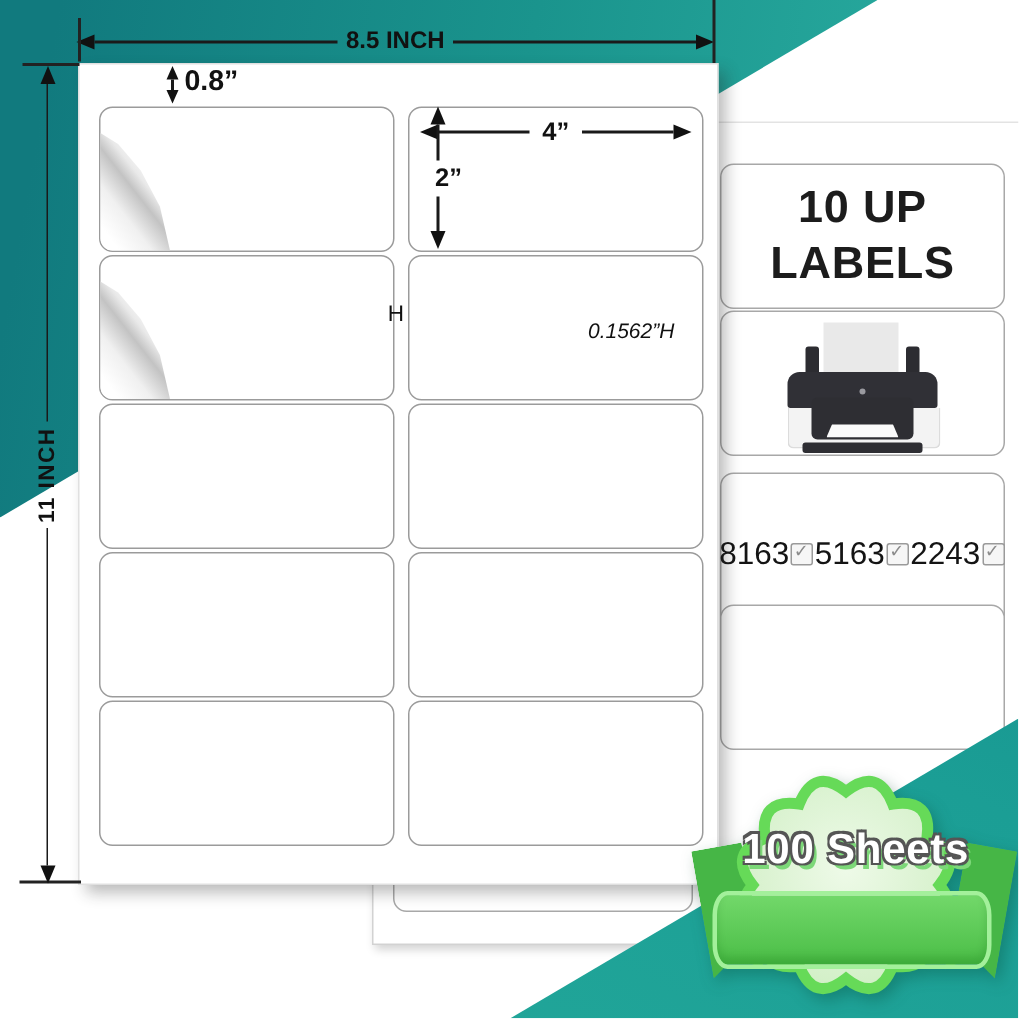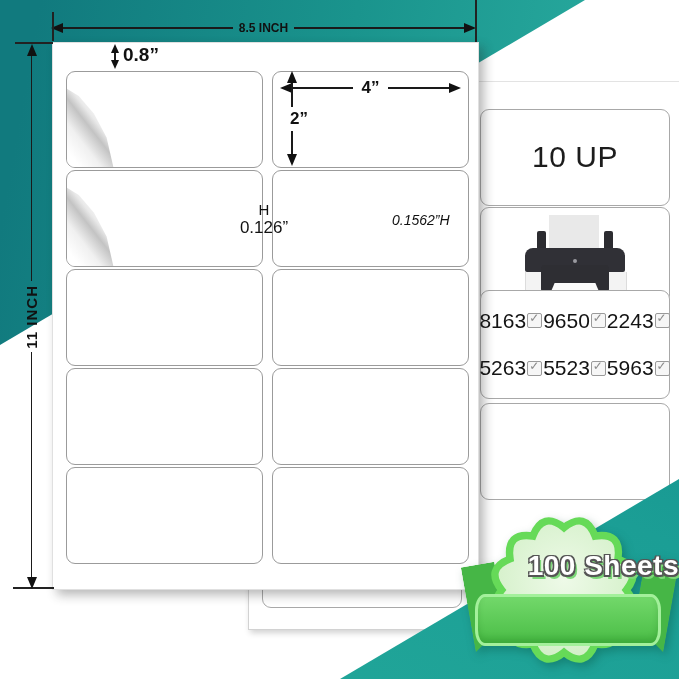--- a/index.html
+++ b/index.html
@@ -82,21 +82,21 @@
   .dline-h{height:1.5px;background:#1a1a1a;flex:1;}
   .dline-v{width:1.5px;background:#1a1a1a;flex:1;}
   .ah{width:0;height:0;flex:none;}
   .ah-left{border:5px solid transparent;border-left:0;border-right:12px solid #111;}
   .ah-right{border:5px solid transparent;border-right:0;border-left:12px solid #111;}
   .ah-up{border:5px solid transparent;border-top:0;border-bottom:12px solid #111;}
   .ah-down{border:5px solid transparent;border-bottom:0;border-top:12px solid #111;}
   .ah-sm.ah-up{border-width:4px;border-bottom-width:9px;}
   .ah-sm.ah-down{border-width:4px;border-top-width:9px;}
   .dim-85{left:51px;top:19px;width:425px;height:18px;display:flex;align-items:center;}
-  .dim-85 .lbl{font-size:12px;font-weight:700;margin:0 6px;white-space:nowrap;}
+  .dim-85 .lbl{font-size:16px;font-weight:700;margin:0 6px;white-space:nowrap;}
   .ext{position:absolute;background:#222;z-index:50;}
   .dim-11{left:23px;top:44px;height:545px;width:17px;display:flex;flex-direction:column;align-items:center;}
   .dim-11 .lbl{
     font-size:15px;font-weight:700;white-space:nowrap;margin:4px 0;
     writing-mode:vertical-rl;transform:rotate(180deg);letter-spacing:1px;
   }
   .dim-05{left:109px;top:44px;height:25px;width:12px;display:flex;flex-direction:column;align-items:center;}
   .lbl-05{left:123px;top:44px;font-size:19px;font-weight:700;}
   .dim-4{left:280px;top:80px;width:181px;height:16px;display:flex;align-items:center;}
   .dim-4 .lbl{font-size:17px;font-weight:700;margin:0 9px;}
@@ -110,21 +110,21 @@
   .badge{position:absolute;left:462px;top:506px;width:217px;height:173px;z-index:70;
          filter:drop-shadow(3px 4px 5px rgba(0,60,40,.30));}
   .badge *{position:absolute;}
   .tail{width:34px;height:86px;top:58px;background:#46b646;
         clip-path:polygon(0 0,100% 0,100% 100%,50% 86%,0 100%);
         filter:drop-shadow(0 0 2px #a0eea0);}
   .tail-l{left:6px;transform:rotate(-10deg);}
   .tail-r{right:8px;transform:rotate(10deg);}
   .seal{left:20px;top:2px;width:164px;height:164px;}
   .badge-count{
-    left:0;top:44px;width:100%;text-align:right;
+    left:0;top:44px;width:100%;text-align:center;
     font-size:28px;font-weight:700;color:#fff;letter-spacing:.5px;
     text-shadow:-1.5px -1.5px 0 #555,1.5px -1.5px 0 #555,-1.5px 1.5px 0 #555,1.5px 1.5px 0 #555,3px 4px 0 #7cd878;
   }
   .ribbon{
     left:13px;top:88px;width:180px;height:46px;
     background:linear-gradient(#72d86a,#4abd46);
     border:3px solid #a3f09b;border-radius:10px/16px;
     box-shadow:inset 0 -5px 6px rgba(0,90,0,.18);
   }
   .badge-size{
@@ -137,55 +137,48 @@
 <body>
 
 <div class="teal-top"></div>
 <div class="teal-bottom"></div>
 
 <div class="sheet2">
   <div class="partial-label"></div>
 </div>
 
 <div class="right-panel">
-  <div class="panel-cell" style="top:27px;">
+  <div class="panel-cell" style="top:27px;font-weight:bold;">
     <div class="panel-title">
       <div>10 UP</div>
+      <div>LABELS</div>
     </div>
   </div>
   <div class="panel-cell" style="top:125px;">
     <div class="printer">
       <div class="p-paper"></div>
       <div class="p-post-l"></div>
       <div class="p-post-r"></div>
       <div class="p-top"></div>
       <div class="p-led"></div>
       <div class="p-body"></div>
       <div class="p-slot"></div>
       <div class="p-tray"></div>
       <div class="p-base"></div>
     </div>
   </div>
-  <div class="panel-cell compat-cell" style="top:208px;">
+  <div class="panel-cell compat-cell" style="top:233px;">
     <div class="compat-row">
       <span>8163</span>
         <span class="cb"></span>
-      <span>9650</span>
+      <span>5163</span>
         <span class="cb"></span>
       <span>2243</span>
         <span class="cb"></span>
     </div>
-    <div class="compat-row">
-      <span>5263</span>
-        <span class="cb"></span>
-      <span>5523</span>
-        <span class="cb"></span>
-      <span>5963</span>
-        <span class="cb"></span>
-    </div>
   </div>
   <div class="panel-cell" style="top:321px;"></div>
 </div>
 
 <div class="main-sheet">
   <div class="label-grid">
     <div class="blank-label peel"></div>
     <div class="blank-label"></div>
     <div class="blank-label peel"></div>
     <div class="blank-label"></div>
@@ -236,21 +229,20 @@
 <div class="anno dim-2">
   <div class="ah ah-up"></div>
   <div class="dline-v"></div>
   <span class="lbl">2”</span>
   <div class="dline-v"></div>
   <div class="ah ah-down"></div>
 </div>
 
 <div class="anno gap-label">
   <div class="l1">H</div>
-  <div class="l2">0.126”</div>
 </div>
 <div class="anno corner-label">0.1562”H</div>
 
 <div class="badge">
   <div class="tail tail-l"></div>
   <div class="tail tail-r"></div>
   <svg class="seal" viewBox="0 0 200 200">
     <defs>
       <radialGradient id="sealfill" cx="50%" cy="42%" r="65%">
         <stop offset="0%" stop-color="#eefae8"></stop>

